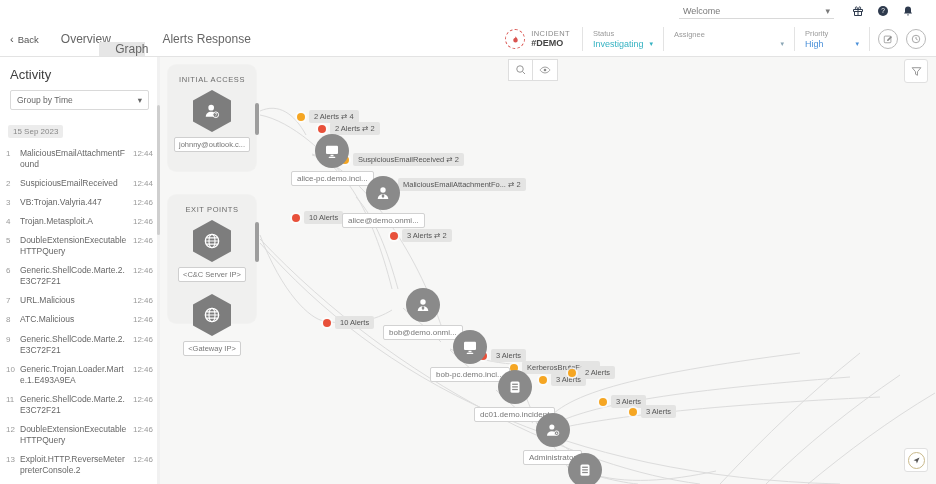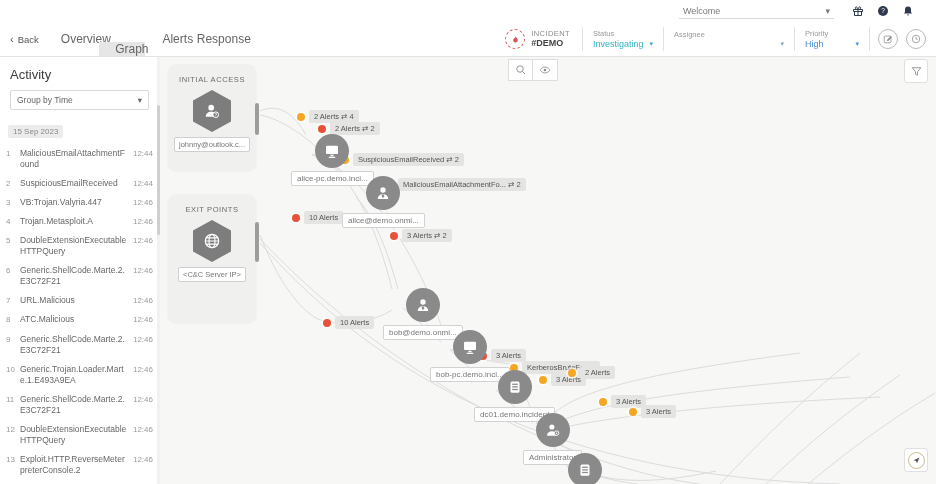--- a/index.html
+++ b/index.html
@@ -340,20 +340,30 @@
       <div class="hexwrap">
         <div class="hex">
           <svg viewBox="0 0 24 24">
               <circle cx="12" cy="12" r="8" stroke="#fff" stroke-width="1.6" fill="none"></circle>
               <ellipse cx="12" cy="12" rx="3.6" ry="8" stroke="#fff" stroke-width="1.4" fill="none"></ellipse>
               <path d="M4.5 12h15M5.5 8.2h13M5.5 15.8h13" stroke="#fff" stroke-width="1.4"></path>
             </svg>
         </div>
         <div class="hex-label">&lt;C&amp;C Server IP&gt;</div>
       </div>
+      <div class="hexwrap">
+        <div class="hex">
+          <svg viewBox="0 0 24 24">
+              <circle cx="12" cy="12" r="8" stroke="#fff" stroke-width="1.6" fill="none"></circle>
+              <ellipse cx="12" cy="12" rx="3.6" ry="8" stroke="#fff" stroke-width="1.4" fill="none"></ellipse>
+              <path d="M4.5 12h15M5.5 8.2h13M5.5 15.8h13" stroke="#fff" stroke-width="1.4"></path>
+            </svg>
+        </div>
+        <div class="hex-label">&lt;Gateway IP&gt;</div>
+      </div>
     </div>
     <div class="anchor-bar" style="left:95px; top:165px; height:40px;"></div>
 
     <div class="gtool" style="left:348px; top:2px;">
       <div class="gtool-btn">
         <svg viewBox="0 0 24 24">
             <circle cx="10" cy="10" r="6.5" stroke="#8a8a8a" stroke-width="1.8" fill="none"></circle>
             <path d="M15 15l5 5" stroke="#8a8a8a" stroke-width="1.8"></path>
           </svg>
       </div>

